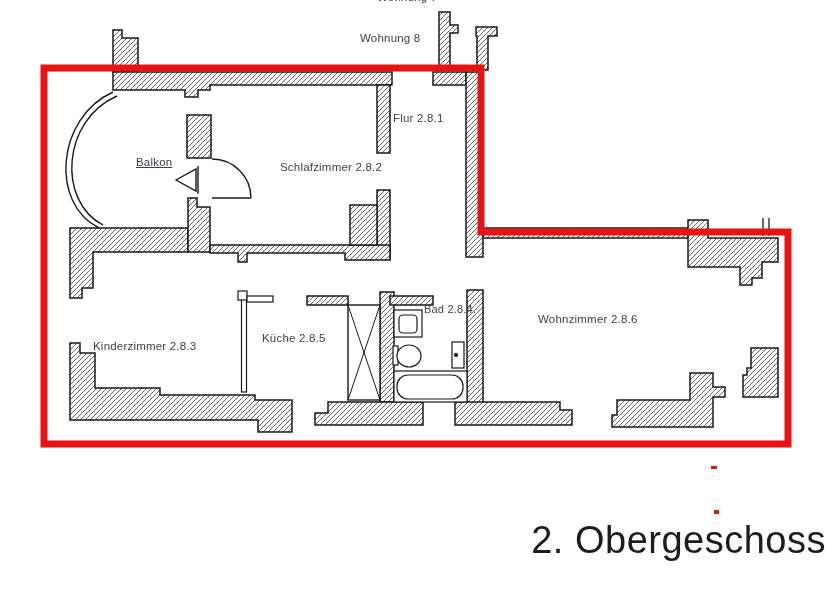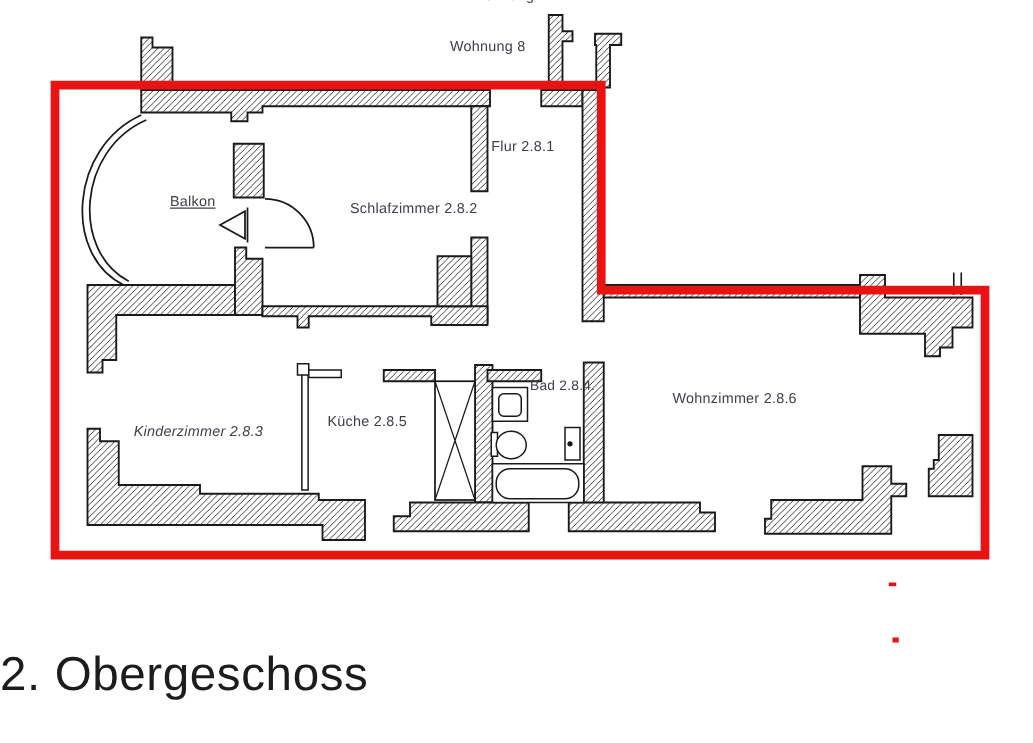--- a/index.html
+++ b/index.html
@@ -7,21 +7,21 @@
     width:826px;height:594px;position:relative;overflow:hidden;
     background:#ffffff;font-family:"Liberation Sans",sans-serif;
   }
   .plan-svg{position:absolute;left:0;top:0;}
   .room-label{
     position:absolute;font-size:11.5px;color:#40404a;white-space:nowrap;
     letter-spacing:0.2px;
   }
   .room-label.small{font-size:11px;}
   .floor-title{
-    position:absolute;left:0;top:519px;width:100%;text-align:left;
+    position:absolute;left:0;top:519px;width:100%;text-align:right;
     font-size:38px;color:#1c1c1c;letter-spacing:0.5px;
   }
 </style>
 </head>
 <body>
 
 <svg class="plan-svg" width="826" height="594" viewBox="0 0 826 594">
   <defs>
     <pattern id="hatch" patternUnits="userSpaceOnUse" width="5" height="5">
       <rect width="5" height="5" fill="#ffffff"></rect>
@@ -100,18 +100,18 @@
     <rect x="711" y="466" width="6" height="3" fill="#e81414"></rect>
     <rect x="714" y="510" width="5" height="4" fill="#e81414"></rect>
   </g>
 </svg>
 
 <div class="room-label" style="left:377px;top:-9px;">Wohnung 7</div>
 <div class="room-label" style="left:360px;top:32px;">Wohnung 8</div>
 <div class="room-label" style="left:393px;top:112px;">Flur 2.8.1</div>
 <div class="room-label" style="left:136px;top:156px;text-decoration:underline;">Balkon</div>
 <div class="room-label" style="left:248px;top:161px;margin-left:32px;">Schlafzimmer 2.8.2</div>
-<div class="room-label" style="left:107px;top:340px;font-style:italic;">Kinderzimmer 2.8.3</div>
+<div class="room-label" style="left:93px;top:340px;">Kinderzimmer 2.8.3</div>
 <div class="room-label" style="left:262px;top:332px;">Küche 2.8.5</div>
 <div class="room-label small" style="left:424px;top:303px;">Bad 2.8.4.</div>
 <div class="room-label" style="left:538px;top:313px;">Wohnzimmer 2.8.6</div>
 
 <div class="floor-title">2. Obergeschoss</div>
 
 </body></html>

